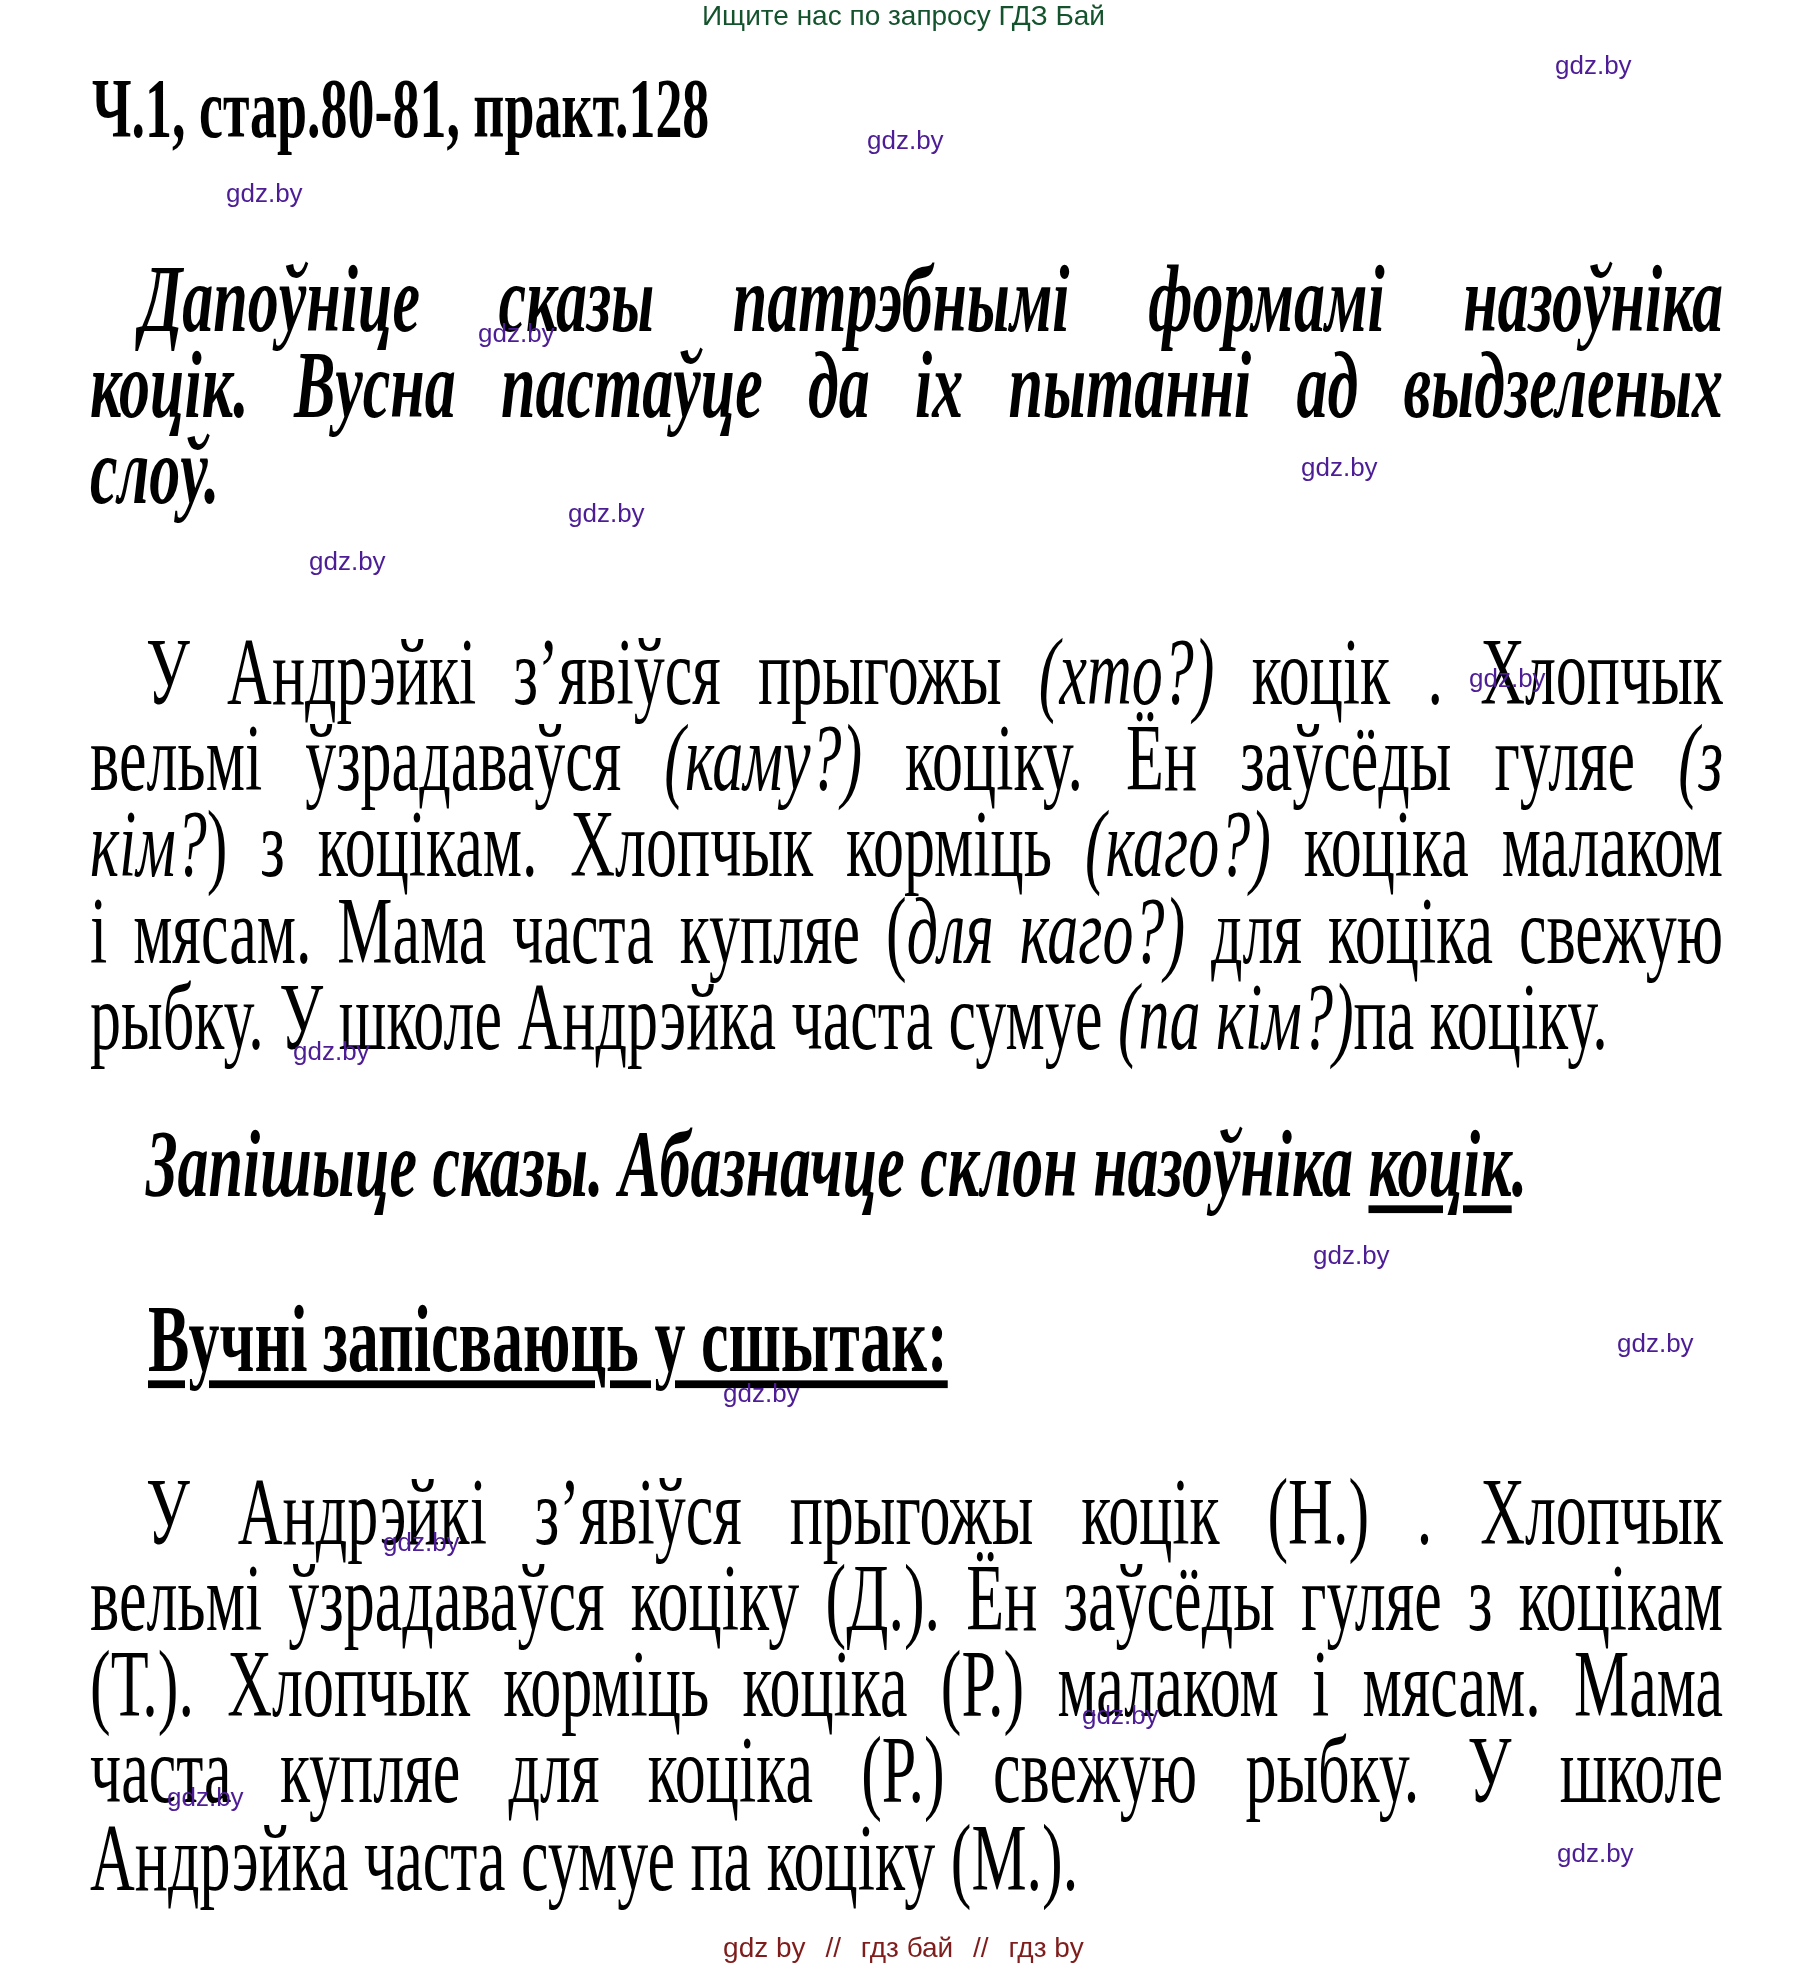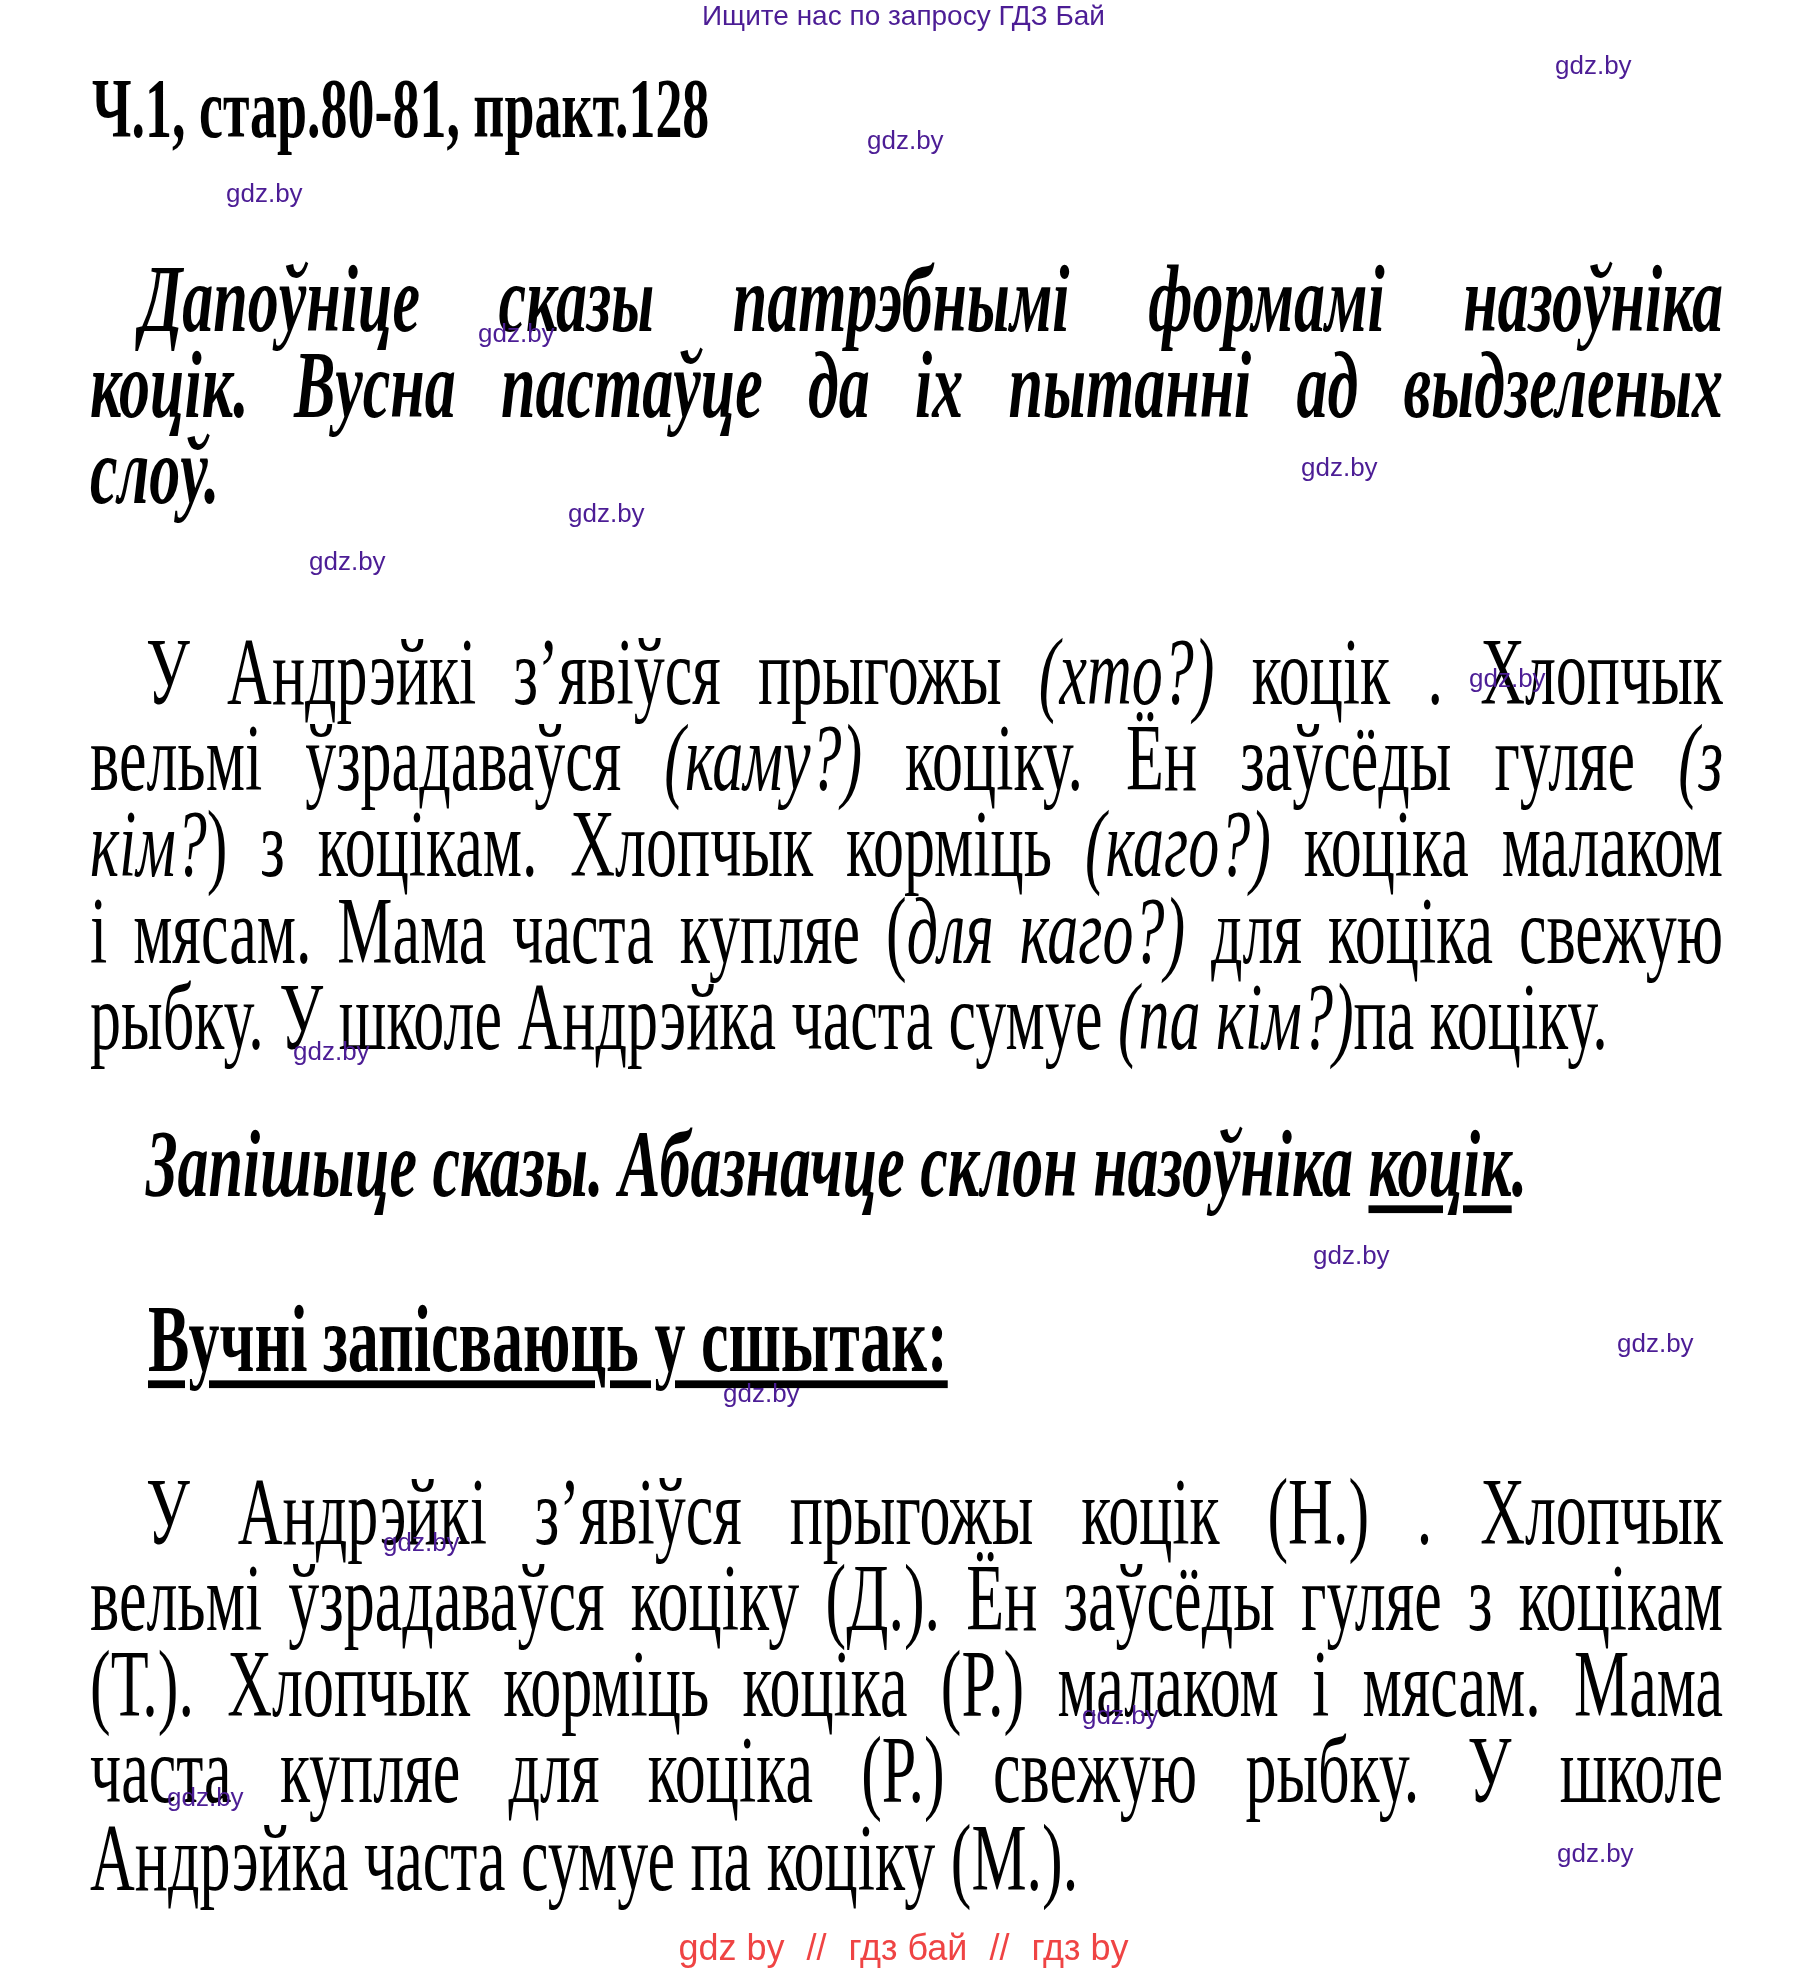--- a/index.html
+++ b/index.html
@@ -1,32 +1,32 @@
 <!DOCTYPE html>
 <html><head>
 <meta charset="utf-8">
 <style>
   html, body { margin:0; padding:0; background:#ffffff; }
   body { width:1807px; height:1971px; position:relative; overflow:hidden; }
   .abs { position:absolute; }
-  .top-banner { top:0; left:0; width:1807px; text-align:center; color:#4c1d95;
+  .top-banner { top:0; left:0; width:1807px; text-align:center; color:#14532d;
     font-family:"Liberation Sans", sans-serif; font-size:28px; line-height:32px; }
   .wm { font-family:"Liberation Sans", sans-serif; font-size:26px; color:#4c1d95; line-height:30px; }
   .serif { font-family:"Liberation Serif", serif; color:#000; }
   .stretch { transform-origin: 0 0; transform: scaleY(1.55); }
   .title { left:92px; top:66px; font-size:58px; font-weight:bold; line-height:60px; white-space:nowrap;
     transform-origin:0 0; transform:scale(0.93,1.45); }
   .line { left:90px; width:1633px; font-size:62px; line-height:60px; white-space:nowrap;
     text-align:justify; text-align-last:justify; }
   .line.last { text-align-last:left; }
   .bi { font-weight:bold; font-style:italic; }
   .it { font-style:italic; }
   .uline { text-decoration:underline; text-decoration-thickness:5px; text-underline-offset:6px; }
-  .footer { top:1932px; left:0; width:1807px; text-align:center; color:#ef4444;
-    font-family:"Liberation Sans", sans-serif; font-size:36px; line-height:32px; }
+  .footer { top:1932px; left:0; width:1807px; text-align:center; color:#7f1d1d;
+    font-family:"Liberation Sans", sans-serif; font-size:28px; line-height:32px; }
   .footer .sep { margin:0 12px; }
 </style>
 </head>
 <body>
 
 <div class="abs top-banner">Ищите нас по запросу ГДЗ Бай</div>
 
 <div class="abs serif title">Ч.1, стар.80-81, практ.128</div>
 
 <div class="abs serif line bi stretch" style="top:252px; padding-left:50px; width:1583px;">Дапоўніце сказы патрэбнымі формамі назоўніка</div>

